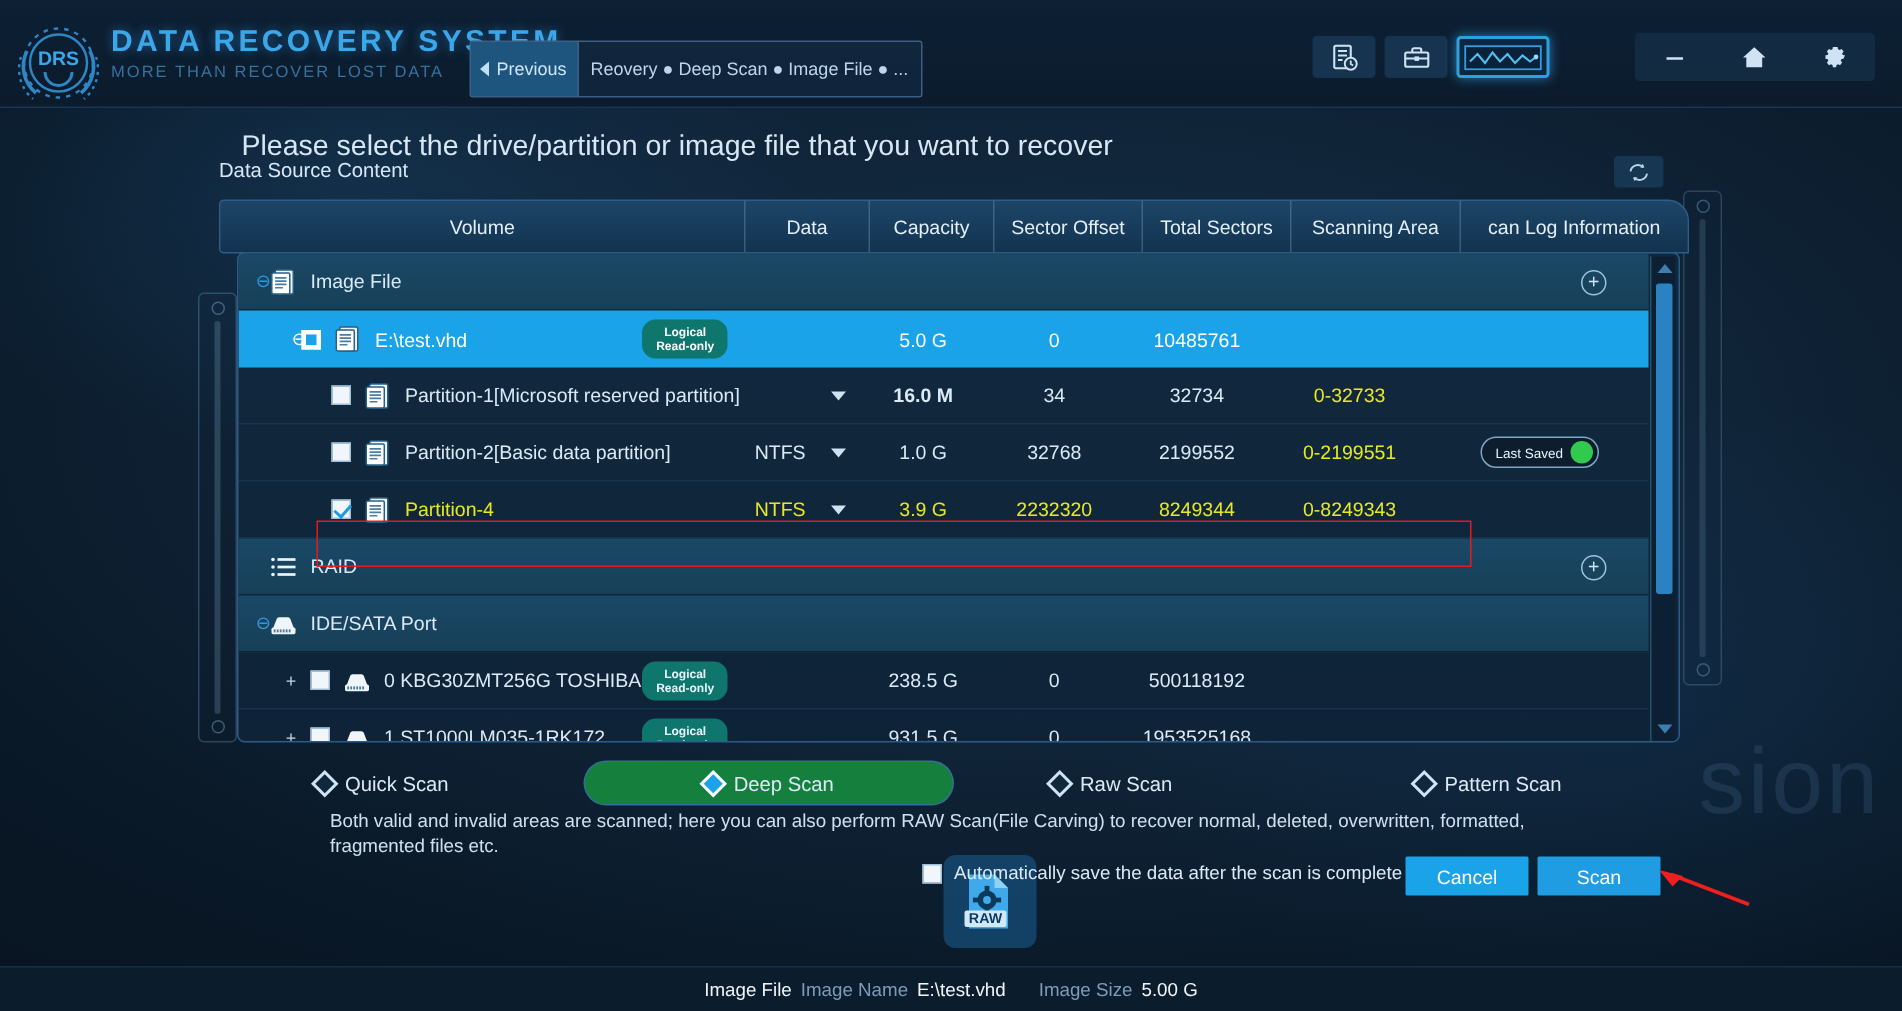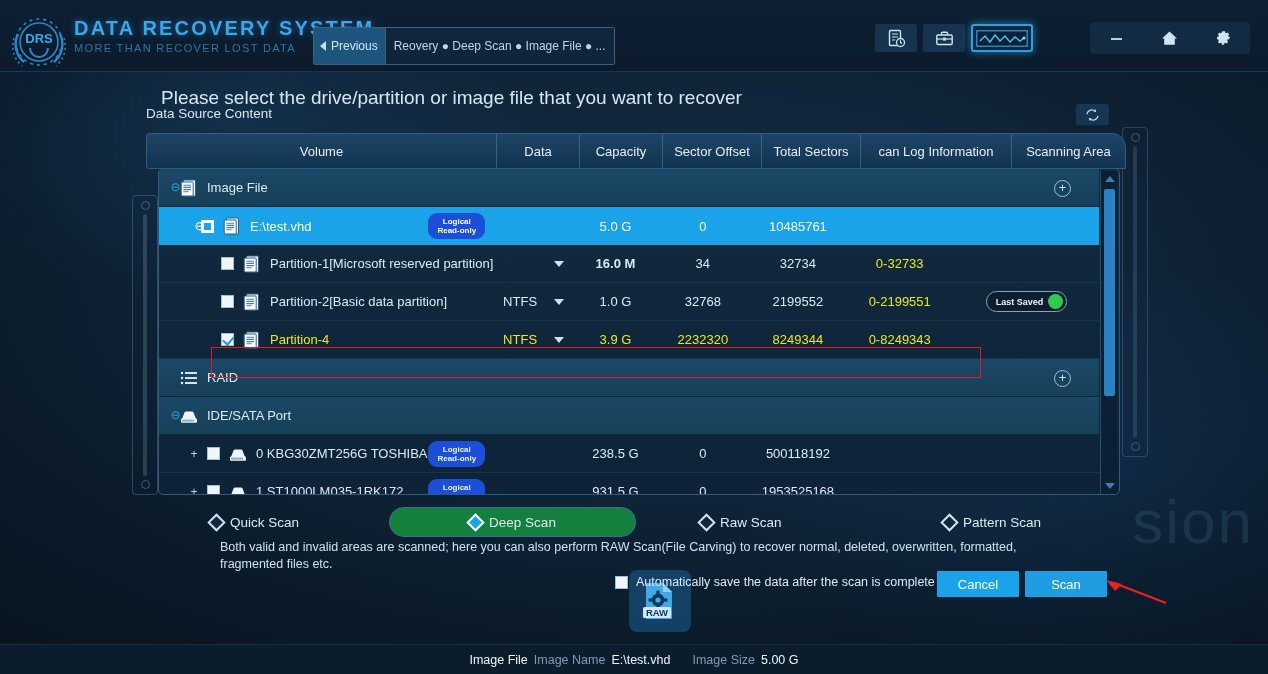--- a/index.html
+++ b/index.html
@@ -173,27 +173,27 @@
     content:""; position:absolute; left:3px; top:0px; width:5px;height:9px;
     border:solid #1c9ce0; border-width:0 2px 2px 0; transform:rotate(42deg);
   }
   .cbx.outline{ background:#ffffff; border:1px solid #ffffff; }
   .cbx.outline:after{
     content:""; position:absolute; left:2px; top:2px; right:2px; bottom:2px; background:#1aa3e8;
   }
   .plus{ color:#bcd6ea; font-size:12px; width:10px; text-align:center; flex:none;}
 
   .badge-ro{
-    background:#1d4ed8; color:#eaf6ff; font-size:8px; line-height:9px;
+    background:#0f766e; color:#eaf6ff; font-size:8px; line-height:9px;
     border-radius:9px; padding:4px 9px; text-align:center; font-weight:bold;
   }
   .badge-saved{
     display:flex; align-items:center; gap:5px;
     background:#0d1d2e; border:1px solid #7ea6c4; border-radius:11px;
-    padding:2px 3px 2px 9px; font-size:9px; color:#eaf4fc; font-weight:bold;
+    padding:2px 3px 2px 9px; font-size:9px; color:#eaf4fc; font-weight:normal;
   }
   .badge-saved i{ width:15px;height:15px;border-radius:50%; background:#31c94e; display:block;}
 
   .caret{
     width:0;height:0;border-left:5px solid transparent;border-right:5px solid transparent;
     border-top:6px solid #cfe2f2;
   }
   .row.yellow .caret{ border-top-color:#cfe2f2; }
 
   
@@ -375,22 +375,22 @@
   <div class="frame-r">
       <span></span>
     </div>
 
   <div id="thead">
       <div class="th" style="width: 350px;">Volume</div>
       <div class="th" style="width: 83px;">Data</div>
       <div class="th" style="width: 83px;">Capacity</div>
       <div class="th" style="width: 99px;">Sector Offset</div>
       <div class="th" style="width: 99px;">Total Sectors</div>
+      <div class="th" style="width: 113px;">Scanning Area</div>
       <div class="th" style="width: 151px;">can Log Information</div>
-      <div class="th" style="width: 113px;">Scanning Area</div>
     </div>
 
   <div id="tbodywrap">
     <div id="rows">
         <div class="row group">
           <div class="cell vol" style="width: 350px; position: relative;">
             <span class="expander" style="left: 10px;">⊖</span>
             <div style="display: flex; align-items: center; gap: 8px; padding-left: 20px;">
               <span style="display: flex; flex: 0 0 auto;">
                 <svg width="20" height="20" viewBox="0 0 20 20">

